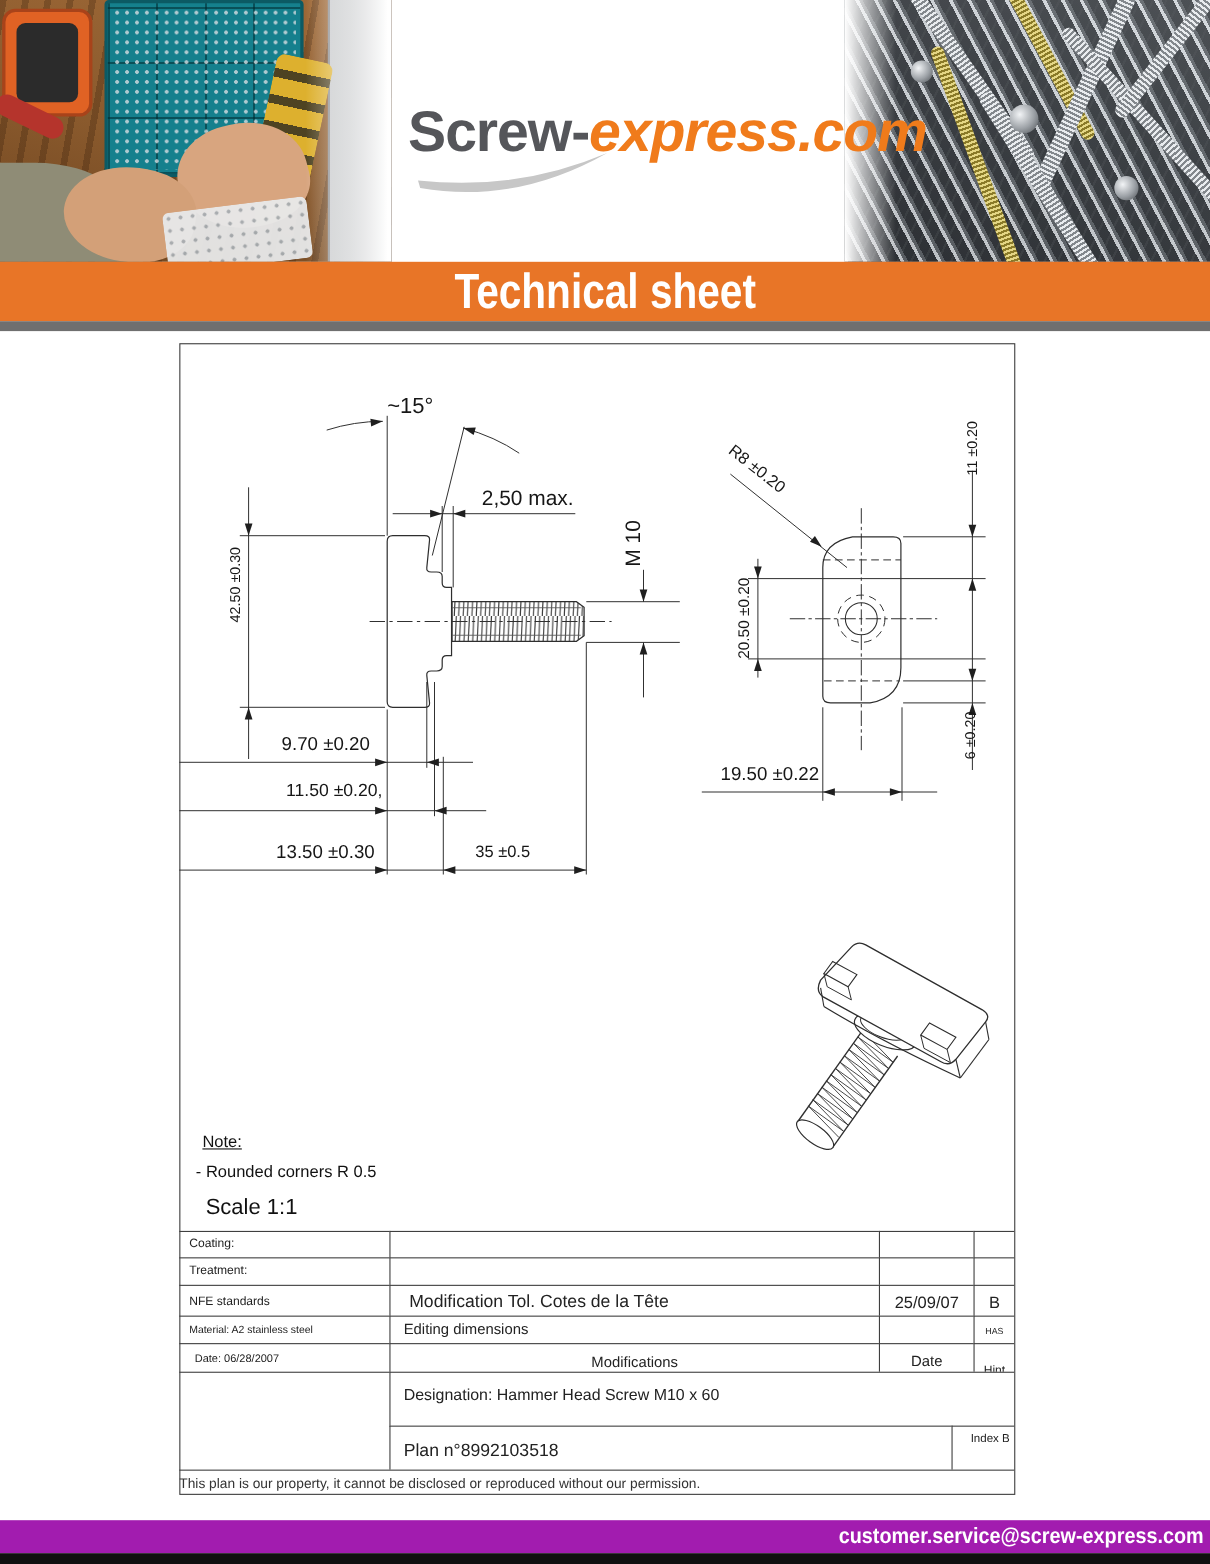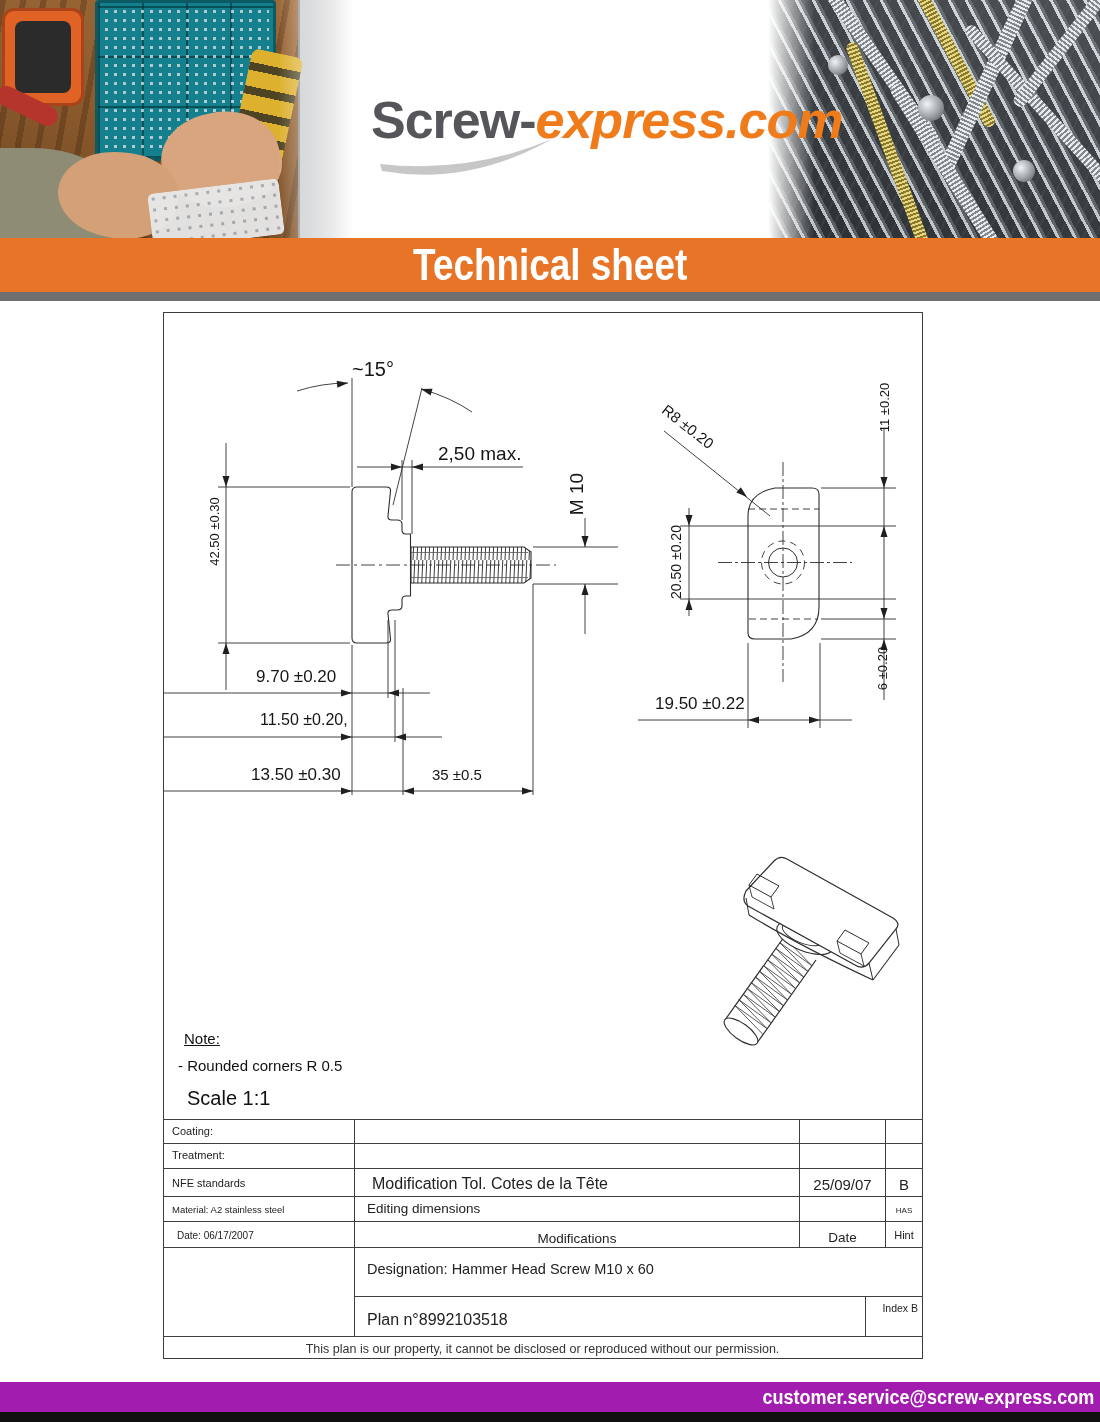--- a/index.html
+++ b/index.html
@@ -84,21 +84,21 @@
     font-size:11px;color:#222;padding:5px 0 0 9px;white-space:nowrap;overflow:hidden;}
   .cell.bl{border-left:1px solid #3f3f3f;}
   .t-mid{font-size:16px;padding-top:6px;padding-left:17px;}
   .t-mid2{font-size:13.5px;padding-top:4px;padding-left:12px;}
   .t-c{text-align:center;padding-left:0;}
   .t-sm{font-size:9.5px;}
   .t-xs{font-size:8px;}
   .t-des{font-size:14.5px;padding-top:13px;padding-left:12px;}
   .t-plan{font-size:16px;padding-top:14px;padding-left:12px;}
   .t-idx{font-size:10.5px;text-align:right;padding-right:4px;padding-left:0;}
-  .t-disc{font-size:12.5px;text-align:center;padding-left:0;padding-top:5px;color:#333;}
+  .t-disc{font-size:12.5px;text-align:left;padding-left:0;padding-top:5px;color:#333;}
 
   
   .footbar{position:absolute;left:0;top:1382px;width:1100px;height:30px;background:#a21caf;
     display:flex;align-items:center;justify-content:flex-end;}
   .footbar span{color:#fff;font-weight:bold;font-size:20px;padding-right:6px;
     transform:scaleX(.9);transform-origin:right center;white-space:nowrap;}
   .footblack{position:absolute;left:0;top:1412px;width:1100px;height:10px;background:#101010;}
 </style>
 </head>
 <body>
@@ -300,24 +300,24 @@
   <div class="cell" style="left:163px;top:1168px;width:191px;height:28px;padding-top:8px;">NFE standards</div>
   <div class="cell bl t-mid" style="left:354px;top:1168px;width:445px;height:28px;">Modification Tol. Cotes de la Tête</div>
   <div class="cell bl t-c" style="left:799px;top:1168px;width:86px;height:28px;font-size:15px;padding-top:7px;">25/09/07</div>
   <div class="cell bl t-c" style="left:885px;top:1168px;width:37px;height:28px;font-size:15px;padding-top:7px;">B</div>
 
   <div class="cell t-sm" style="left:163px;top:1196px;width:191px;height:25px;padding-top:7px;">Material: A2 stainless steel</div>
   <div class="cell bl t-mid2" style="left:354px;top:1196px;width:445px;height:25px;">Editing dimensions</div>
   <div class="cell bl" style="left:799px;top:1196px;width:86px;height:25px;"></div>
   <div class="cell bl t-c t-xs" style="left:885px;top:1196px;width:37px;height:25px;padding-top:9px;">HAS</div>
 
-  <div class="cell" style="left:163px;top:1221px;width:191px;height:26px;font-size:10px;padding-top:8px;padding-left:14px;">Date: 06/17/2007</div>
+  <div class="cell" style="left:163px;top:1221px;width:191px;height:26px;font-size:10px;padding-top:8px;padding-left:14px;">Date: 06/28/2007</div>
   <div class="cell bl t-c" style="left:354px;top:1221px;width:445px;height:26px;font-size:13.5px;padding-top:9px;">Modifications</div>
   <div class="cell bl t-c" style="left:799px;top:1221px;width:86px;height:26px;font-size:13.5px;padding-top:8px;">Date</div>
-  <div class="cell bl t-c" style="left:885px;top:1221px;width:37px;height:26px;font-size:11px;padding-top:7px;">Hint</div>
+  <div class="cell bl t-c" style="left:885px;top:1221px;width:37px;height:26px;font-size:11px;padding-top:18px;">Hint</div>
 
   <div class="cell" style="left:163px;top:1247px;width:191px;height:89px;"></div>
   <div class="cell bl t-des" style="left:354px;top:1247px;width:568px;height:49px;">Designation: Hammer Head Screw M10 x 60</div>
   <div class="cell bl t-plan" style="left:354px;top:1296px;width:511px;height:40px;">Plan n°8992103518</div>
   <div class="cell bl t-idx" style="left:865px;top:1296px;width:57px;height:40px;">Index B</div>
   <div class="cell t-disc" style="left:163px;top:1336px;width:759px;height:21px;">This plan is our property, it cannot be disclosed or reproduced without our permission.</div>
 
   <div class="footbar">
     <span>customer.service@screw-express.com</span>
   </div>

